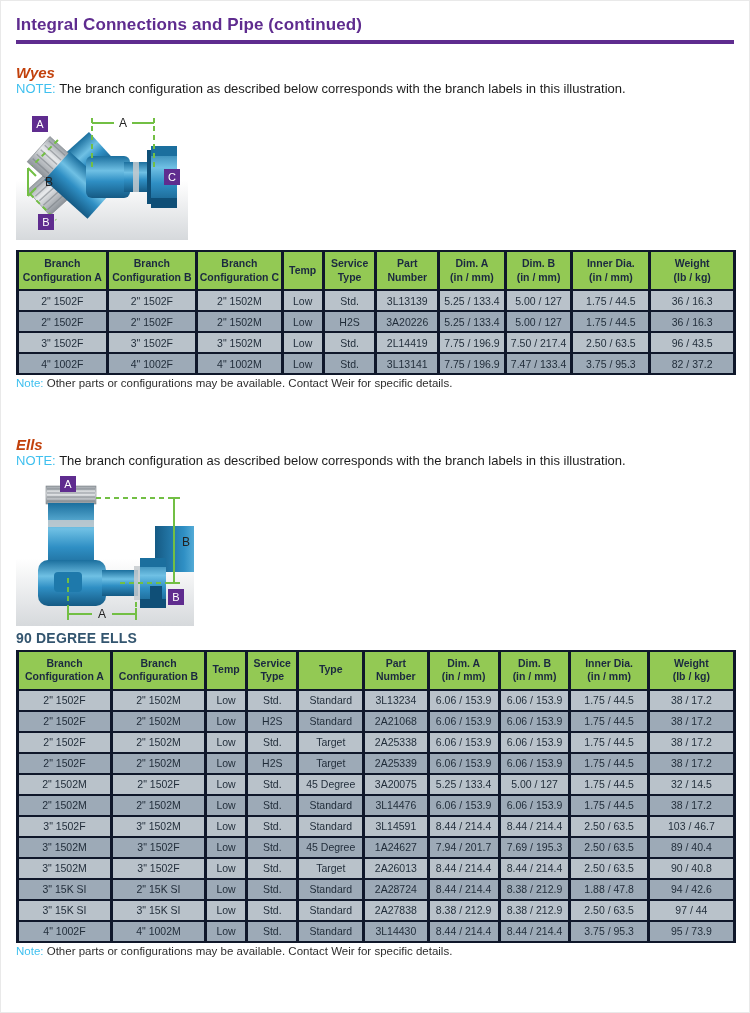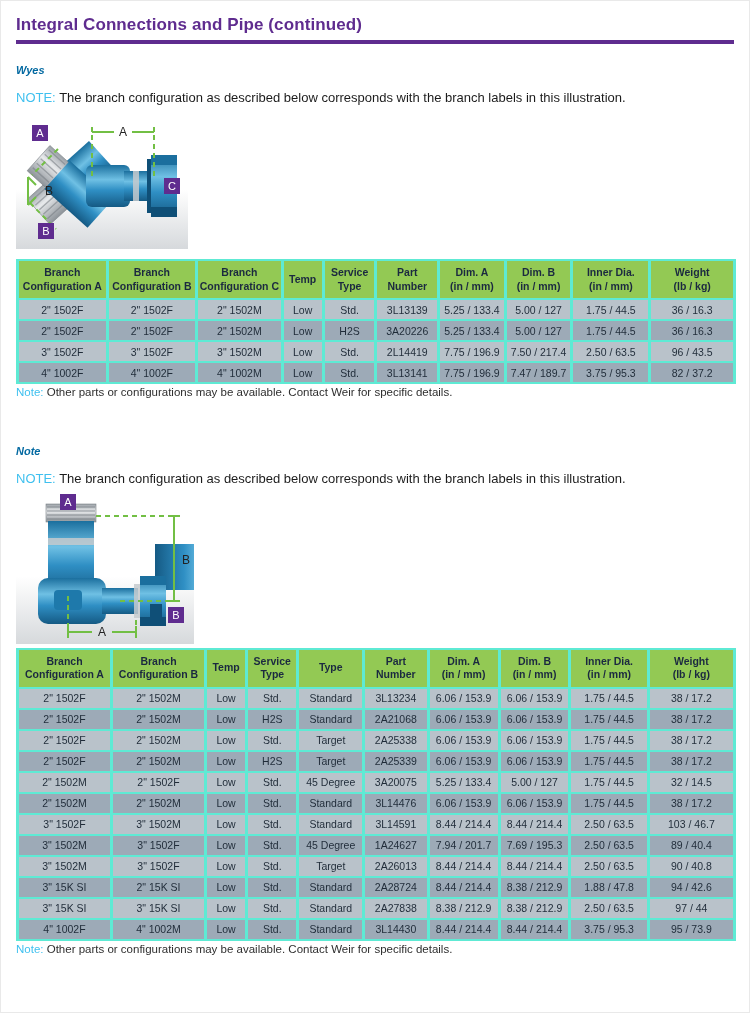--- a/index.html
+++ b/index.html
@@ -7,47 +7,47 @@
   body {
     width:750px; height:1013px; margin:0 auto; position:relative;
     font-family:"Liberation Sans", sans-serif;
     color:#222; border:1px solid #e9e9e9; overflow:hidden;
   }
   .page { padding:14px 15px 0 15px; }
 
   .page-title { color:#5f2c8f; font-size:17px; font-weight:bold; letter-spacing:0.1px; }
   .title-rule { height:4px; background:#5f2c8f; margin-top:5px; }
 
-  .section-heading { color:#0369a1; font-size:11px; font-weight:bold; font-style:italic; }
+  .section-heading { color:#c2410c; font-size:15px; font-weight:bold; font-style:italic; }
   .note-line { font-size:13px; color:#1c1c1c; }
   .note-line .note-label { color:#3fc0ef; }
 
   .illus { display:block; }
   .illus-bg { fill:url(#bgGrad); }
 
-  table { border-collapse:separate; border-spacing:3px 2px; width:720px; background:#5eead4; }
+  table { border-collapse:separate; border-spacing:3px 2px; width:720px; background:#0f172a; }
   th {
     background:#93c954; color:#1b2940; font-size:10.5px; font-weight:bold;
     text-align:center; vertical-align:middle; white-space:pre-line;
     line-height:1.25; padding:4px 1px; height:37px;
   }
   td {
     font-size:10.5px; color:#1f2b38; text-align:center; vertical-align:middle;
     padding:3px 1px; height:19px; white-space:nowrap;
   }
   tbody tr:nth-child(odd) td { background:#b9c2ca; }
   tbody tr:nth-child(even) td { background:#9daab7; }
 
   .footnotes { margin-top:1px; }
   .footnote { font-size:11.5px; line-height:1.35; color:#2e2e2e; }
   .footnote .note-label { color:#3fc0ef; }
 
   .subheading { color:#33556f; font-size:14px; font-weight:bold; font-style:normal; letter-spacing:0.2px; }
 
-  .mt4{margin-top:4px}.mt6{margin-top:6px}.mt8{margin-top:8px}.mt10{margin-top:10px}.mt14{margin-top:14px}.mt20{margin-top:20px}.mt44{margin-top:44px}
+  .mt4{margin-top:4px}.mt6{margin-top:6px}.mt8{margin-top:8px}.mt10{margin-top:10px}.mt14{}.mt20{margin-top:20px}.mt44{margin-top:44px}
 </style>
 </head>
 <body>
 
 <div class="page">
 
   <div class="page-title">Integral Connections and Pipe (continued)</div>
   <div class="title-rule"></div>
 
   <div class="section-heading mt20">Wyes</div>
@@ -201,35 +201,35 @@
           <td>96 / 43.5</td>
         </tr>
         <tr>
           <td>4" 1002F</td>
           <td>4" 1002F</td>
           <td>4" 1002M</td>
           <td>Low</td>
           <td>Std.</td>
           <td>3L13141</td>
           <td>7.75 / 196.9</td>
-          <td>7.47 / 189.7</td>
+          <td>7.47 / 133.4</td>
           <td>3.75 / 95.3</td>
           <td>82 / 37.2</td>
         </tr>
       </tbody>
   </table>
 
   <div class="footnotes">
     <div class="footnote">
       <span class="note-label">Note:</span>
       <span>Other parts or configurations may be available. Contact Weir for specific details.</span>
     </div>
   </div>
 
-  <div class="section-heading mt44">Note</div>
+  <div class="section-heading mt44">Ells</div>
 
   <div class="note-line mt14">
     <span class="note-label">NOTE:</span>
     <span>The branch configuration as described below corresponds with the branch labels in this illustration.</span>
   </div>
 
   <svg class="illus mt6" width="178" height="152" viewBox="0 0 178 152">
     <rect class="illus-bg" x="0" y="2" width="178" height="150"></rect>
 
     <g>
@@ -272,20 +272,21 @@
     <g>
       <rect x="44" y="2" width="16" height="16" fill="#5f2c8f"></rect>
       <text x="52" y="14" font-size="11" fill="#fff" text-anchor="middle" font-family="Liberation Sans, sans-serif">A</text>
     </g>
     <g>
       <rect x="152" y="115" width="16" height="16" fill="#5f2c8f"></rect>
       <text x="160" y="127" font-size="11" fill="#fff" text-anchor="middle" font-family="Liberation Sans, sans-serif">B</text>
     </g>
   </svg>
 
+  <div class="subheading mt4">90 DEGREE ELLS</div>
 
   <table class="mt4">
     <colgroup>
       <col style="width:95px">
         <col style="width:95px">
         <col style="width:40px">
         <col style="width:50px">
       <col style="width:65px">
         <col style="width:65px">
         <col style="width:70px">

